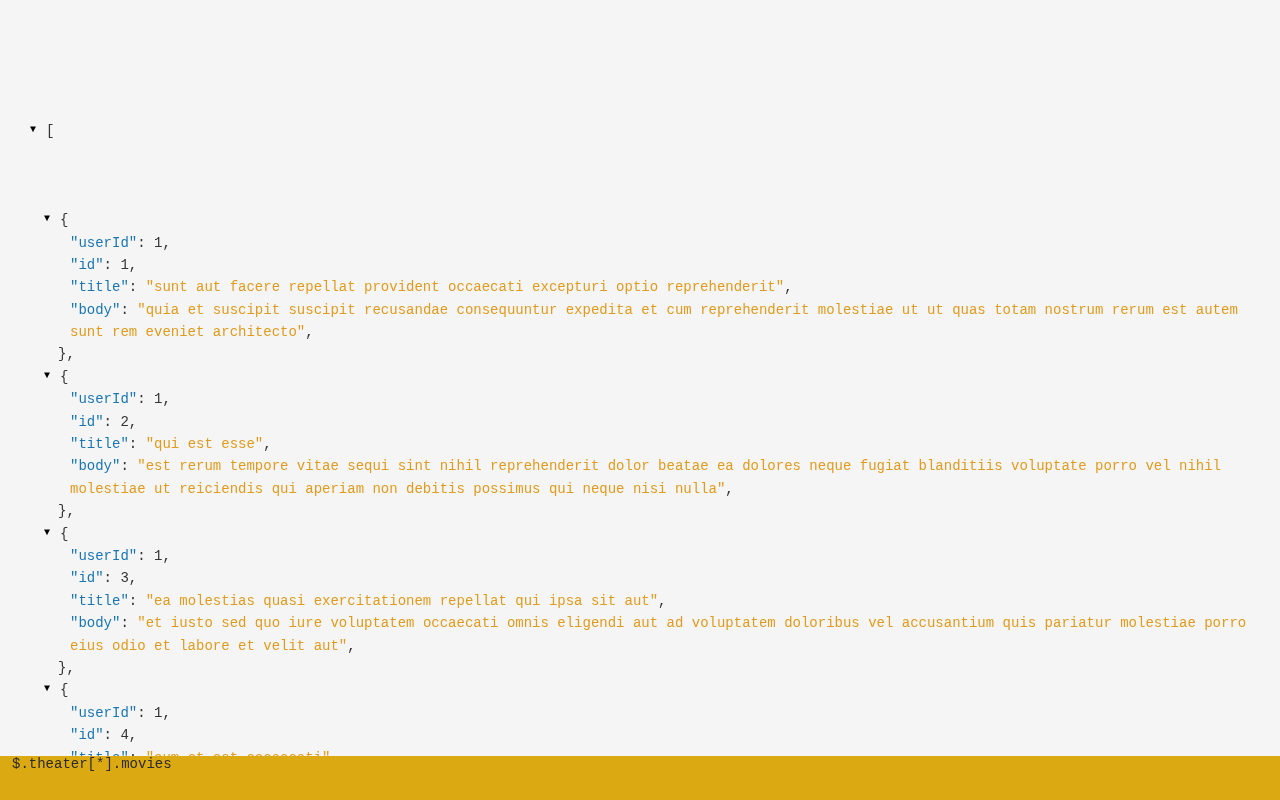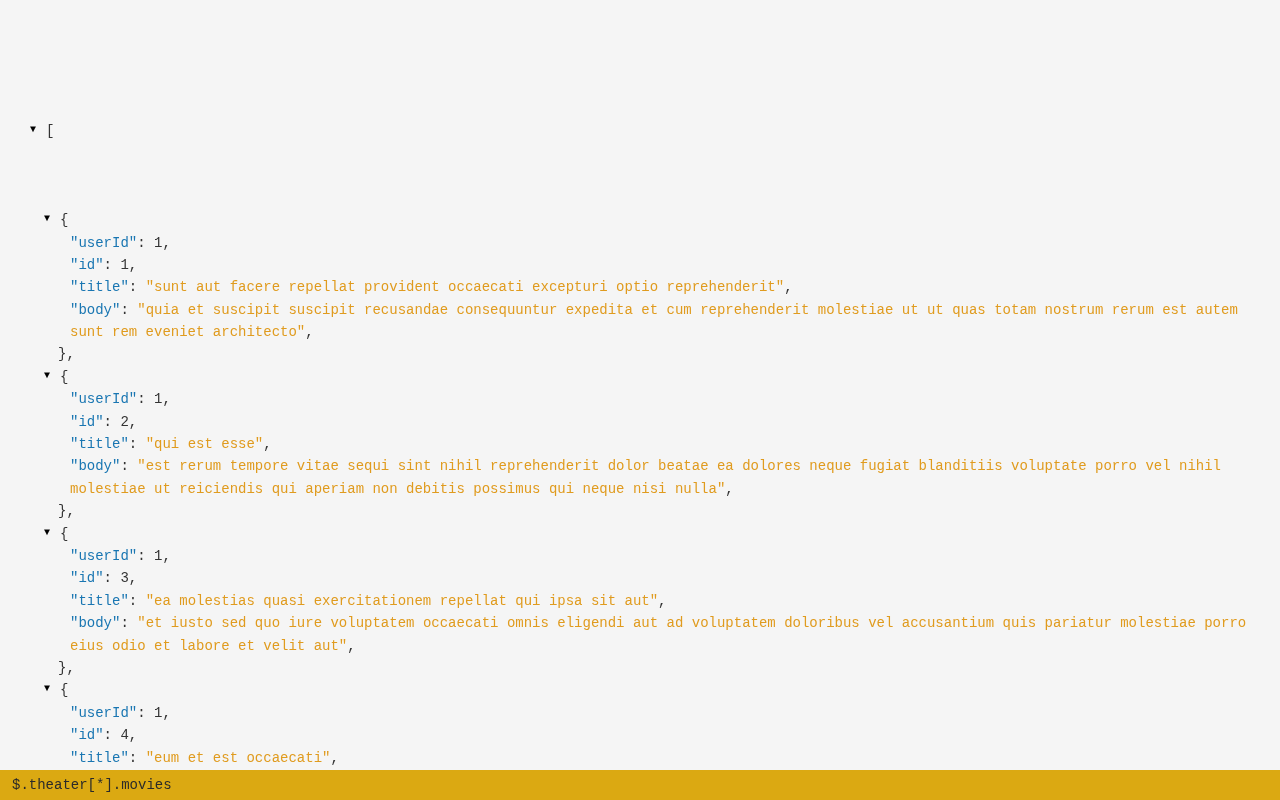--- a/index.html
+++ b/index.html
@@ -45,24 +45,24 @@
   .punct { color: #333; }
   .prop-line {
     padding-left: 50px;
     word-wrap: break-word;
   }
   .filter-bar {
     position: absolute;
     bottom: 0;
     left: 0;
     right: 0;
-    height: 30px;
+    height: 44px;
     background: #dba912;
     display: flex;
-    align-items: center;
+    align-items: flex-start;
     padding: 0 12px;
   }
   .filter-input {
     background: transparent;
     border: none;
     outline: none;
     font-family: inherit;
     font-size: 14px;
     color: #2a2a2a;
     width: 100%;

